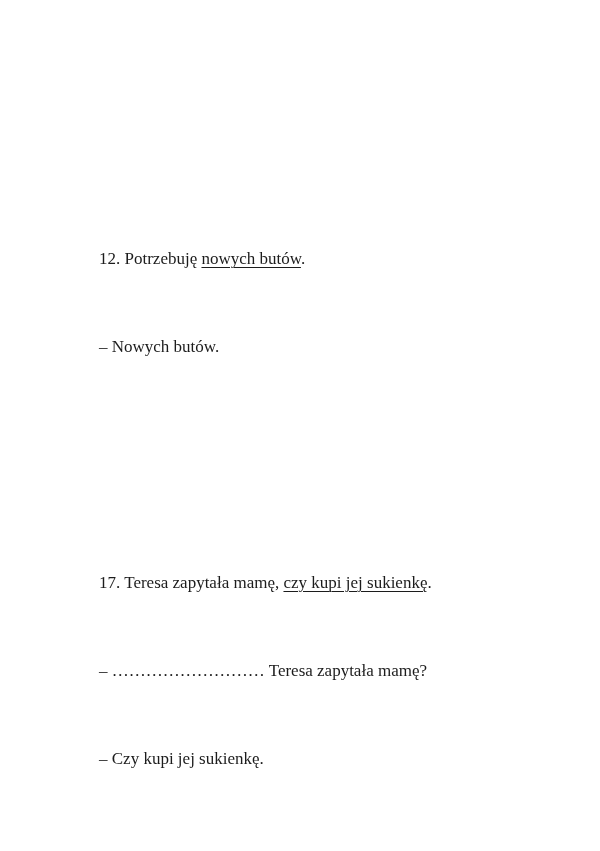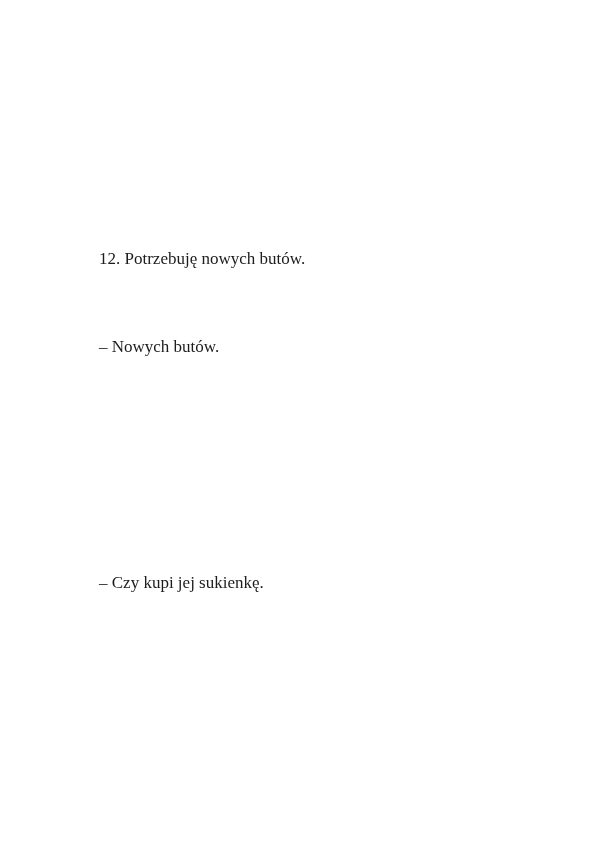--- a/index.html
+++ b/index.html
@@ -22,36 +22,39 @@
     width: 440px;
     color: #1c1c1c;
     font-size: 17px;
     line-height: 29.4px;
     white-space: pre-wrap;
   }
   .line {
     min-height: 29.4px;
   }
   .u {
+    text-decoration: underline;
     text-underline-offset: 3px;
     text-decoration-thickness: 1.4px;
   }
 </style>
 </head>
 <body>
 
 <div class="page">
   <div class="content">
 
     <div class="item">
       <div class="line"><span>12.</span><span> Potrzebuję </span><span class="u">nowych butów</span><span>.</span></div>
       <div class="line">– Nowych butów.</div>
     </div>
 
     <div class="item">
+      <div class="line"><span>17.</span><span> Teresa zapytała mamę, </span><span class="u">czy kupi jej sukienkę</span><span>.</span></div>
+      <div class="line">– ……………………… Teresa zapytała mamę?</div>
       <div class="line">– Czy kupi jej sukienkę.</div>
     </div>
 
     
 
     
 
     
 
     

